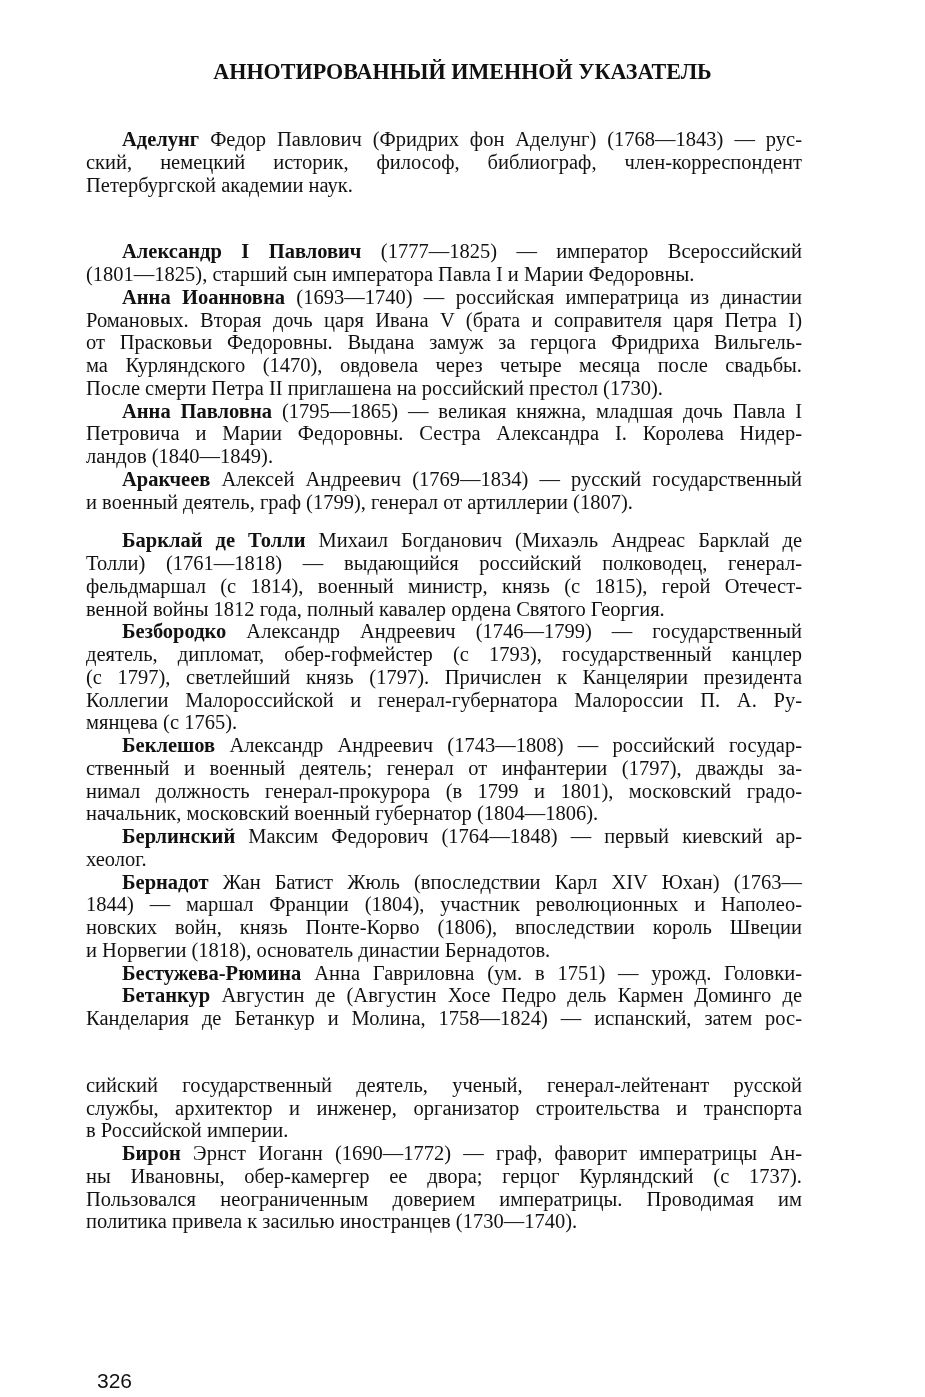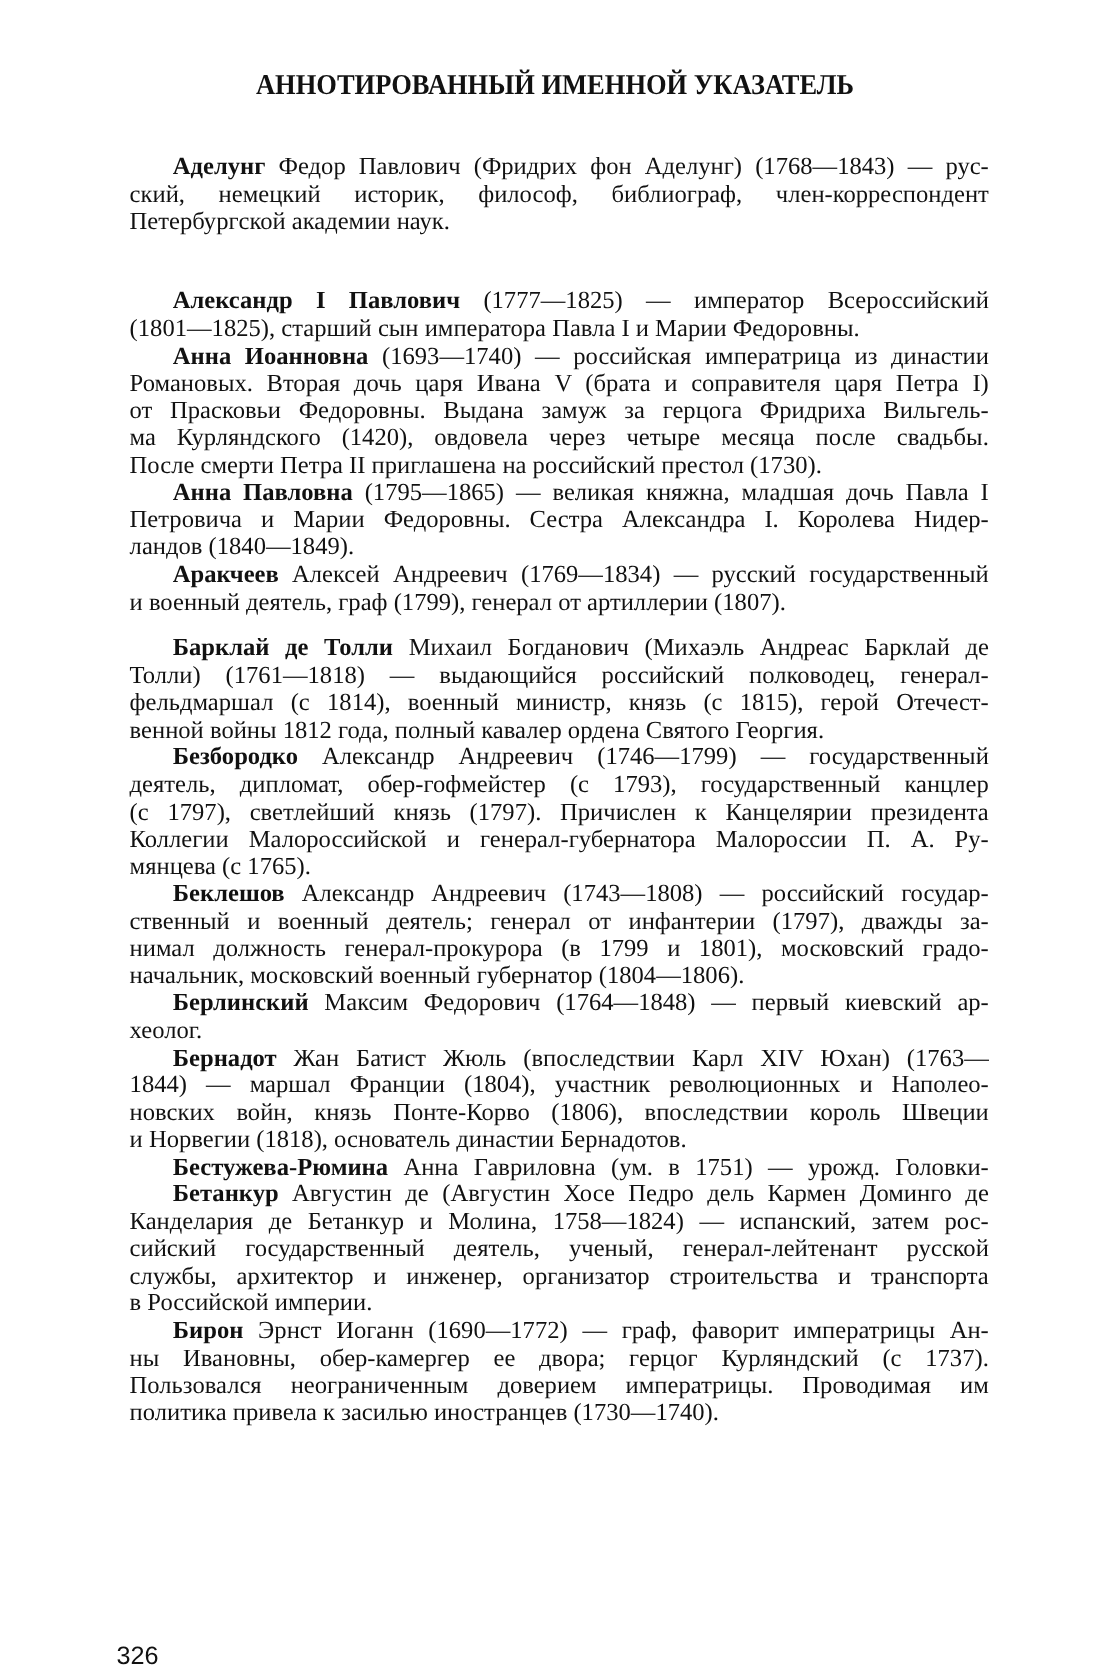--- a/index.html
+++ b/index.html
@@ -1,18 +1,18 @@
 <!DOCTYPE html>
 <html><head>
 <meta charset="utf-8">
 <style>
   html, body { margin: 0; padding: 0; background: #ffffff; }
   body { width: 925px; height: 1397px; position: relative; overflow: hidden; font-family: "Liberation Serif", "DejaVu Serif", serif; color: #111111; }
   .title { position: absolute; left: 0; width: 925px; top: 58px; text-align: center; font-family: "Liberation Serif", serif; font-weight: bold; font-size: 24px; letter-spacing: 0px; transform: scaleX(0.92); transform-origin: center; }
-  .page { position: absolute; left: 108px; top: 128px; width: 716px; }
+  .page { position: absolute; left: 86px; top: 128px; width: 716px; }
   .entry { margin: 0; }
   .ln { display: block; height: 22.75px; line-height: 22.75px; font-size: 20.5px; white-space: nowrap; text-align: justify; text-align-last: justify; overflow: visible; }
   .ln.first { padding-left: 36px; }
   .ln.last { text-align-last: left; }
   .ln .nm { font-weight: bold; }
   .sec-gap { height: 16px; }
   .pagenum { position: absolute; left: 97px; top: 1369px; font-family: "Liberation Sans", sans-serif; font-size: 21px; color: #111; }
 </style>
 </head>
 <body>
@@ -27,21 +27,21 @@
         <span class="ln last"><span>Петербургской академии наук.</span></span>
       </div>
       <div class="entry">
         <span class="ln first" style="white-space: nowrap; word-spacing: 0px; display: block; transform-origin: left center; letter-spacing: -0.000269397px; margin-top: 44px;"><span class="nm">Александр I Павлович</span> <span>(1777—1825) — император Всероссийский</span></span>
         <span class="ln last"><span>(1801—1825), старший сын императора Павла I и Марии Федоровны.</span></span>
       </div>
       <div class="entry">
         <span class="ln first" style="white-space: nowrap; word-spacing: 0px; display: block; transform-origin: left center; letter-spacing: -0.000248016px;"><span class="nm">Анна Иоанновна</span> <span>(1693—1740) — российская императрица из династии</span></span>
         <span class="ln" style="white-space: nowrap; word-spacing: 0px;"><span>Романовых. Вторая дочь царя Ивана V (брата и соправителя царя Петра I)</span></span>
         <span class="ln" style="white-space: nowrap; word-spacing: 0px;"><span>от Прасковьи Федоровны. Выдана замуж за герцога Фридриха Вильгель-</span></span>
-        <span class="ln" style="white-space: nowrap; word-spacing: 0px;"><span>ма Курляндского (1420), овдовела через четыре месяца после свадьбы.</span></span>
+        <span class="ln" style="white-space: nowrap; word-spacing: 0px;"><span>ма Курляндского (1470), овдовела через четыре месяца после свадьбы.</span></span>
         <span class="ln last"><span>После смерти Петра II приглашена на российский престол (1730).</span></span>
       </div>
       <div class="entry">
         <span class="ln first" style="white-space: nowrap; word-spacing: 0px; display: block; transform-origin: left center; letter-spacing: -0.000244141px;"><span class="nm">Анна Павловна</span> <span>(1795—1865) — великая княжна, младшая дочь Павла I</span></span>
         <span class="ln" style="white-space: nowrap; word-spacing: 0px;"><span>Петровича и Марии Федоровны. Сестра Александра I. Королева Нидер-</span></span>
         <span class="ln last"><span>ландов (1840—1849).</span></span>
       </div>
       <div class="entry">
         <span class="ln first" style="white-space: nowrap; word-spacing: 0px;"><span class="nm">Аракчеев</span> <span>Алексей Андреевич (1769—1834) — русский государственный</span></span>
         <span class="ln last"><span>и военный деятель, граф (1799), генерал от артиллерии (1807).</span></span>
@@ -77,21 +77,21 @@
         <span class="ln" style="white-space: nowrap; word-spacing: 0px;"><span>1844) — маршал Франции (1804), участник революционных и Наполео-</span></span>
         <span class="ln" style="white-space: nowrap; word-spacing: 0px;"><span>новских войн, князь Понте-Корво (1806), впоследствии король Швеции</span></span>
         <span class="ln last"><span>и Норвегии (1818), основатель династии Бернадотов.</span></span>
       </div>
       <div class="entry">
         <span class="ln first" style="white-space: nowrap; word-spacing: 0px; display: block; transform-origin: left center; letter-spacing: -0.000248016px;"><span class="nm">Бестужева-Рюмина</span> <span>Анна Гавриловна (ум. в 1751) — урожд. Головки-</span></span>
       </div>
       <div class="entry">
         <span class="ln first" style="white-space: nowrap; word-spacing: 0px;"><span class="nm">Бетанкур</span> <span>Августин де (Августин Хосе Педро дель Кармен Доминго де</span></span>
         <span class="ln" style="white-space: nowrap; word-spacing: 0px;"><span>Канделария де Бетанкур и Молина, 1758—1824) — испанский, затем рос-</span></span>
-        <span class="ln" style="white-space: nowrap; word-spacing: 0px;"><span>сийский государственный деятель, ученый, генерал-лейтенант русской</span></span>
+        <span class="ln" style="white-space: nowrap; word-spacing: 0px; margin-top: 44px;"><span>сийский государственный деятель, ученый, генерал-лейтенант русской</span></span>
         <span class="ln" style="white-space: nowrap; word-spacing: 0px;"><span>службы, архитектор и инженер, организатор строительства и транспорта</span></span>
         <span class="ln last"><span>в Российской империи.</span></span>
       </div>
       <div class="entry">
         <span class="ln first" style="white-space: nowrap; word-spacing: 0px; display: block; transform-origin: left center; letter-spacing: -0.000252016px;"><span class="nm">Бирон</span> <span>Эрнст Иоганн (1690—1772) — граф, фаворит императрицы Ан-</span></span>
         <span class="ln" style="white-space: nowrap; word-spacing: 0px;"><span>ны Ивановны, обер-камергер ее двора; герцог Курляндский (с 1737).</span></span>
         <span class="ln" style="white-space: nowrap; word-spacing: 0px;"><span>Пользовался неограниченным доверием императрицы. Проводимая им</span></span>
         <span class="ln last"><span>политика привела к засилью иностранцев (1730—1740).</span></span>
       </div>
     </div>

